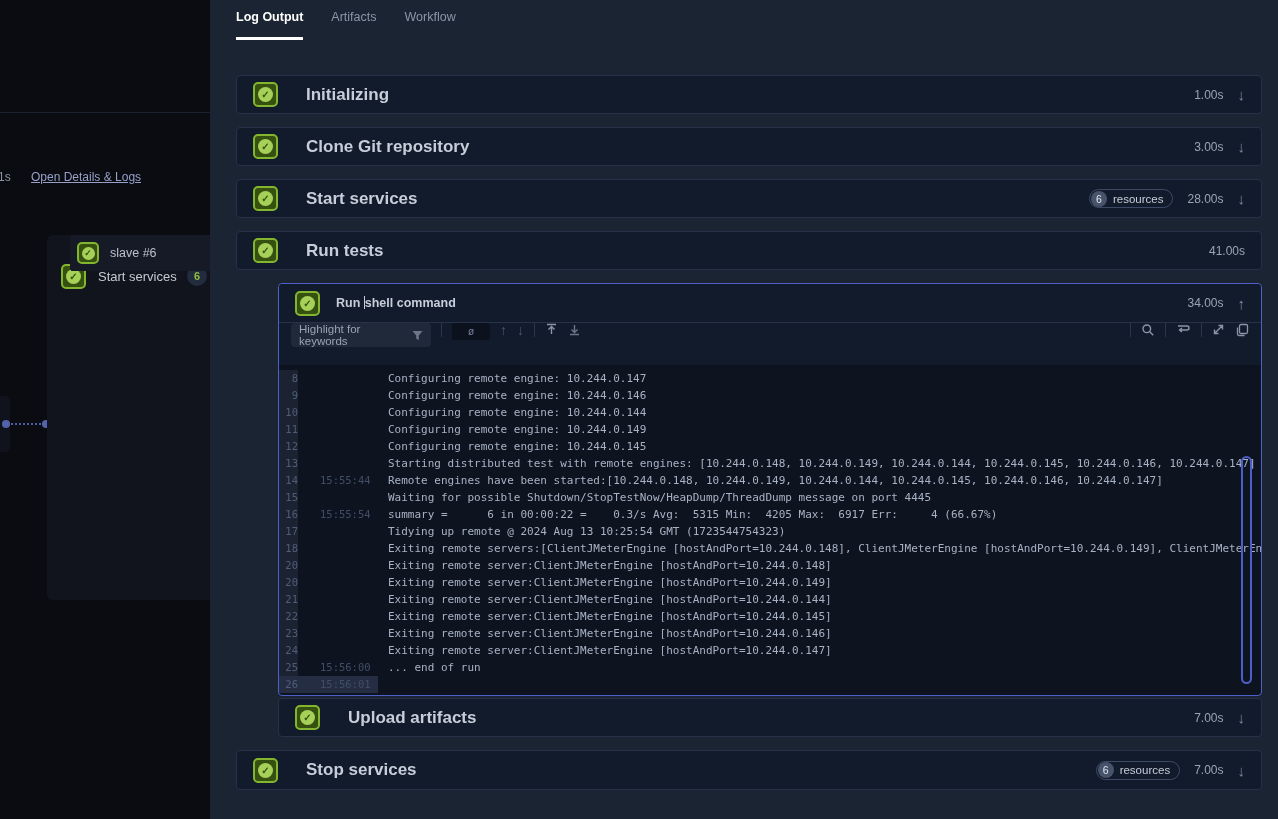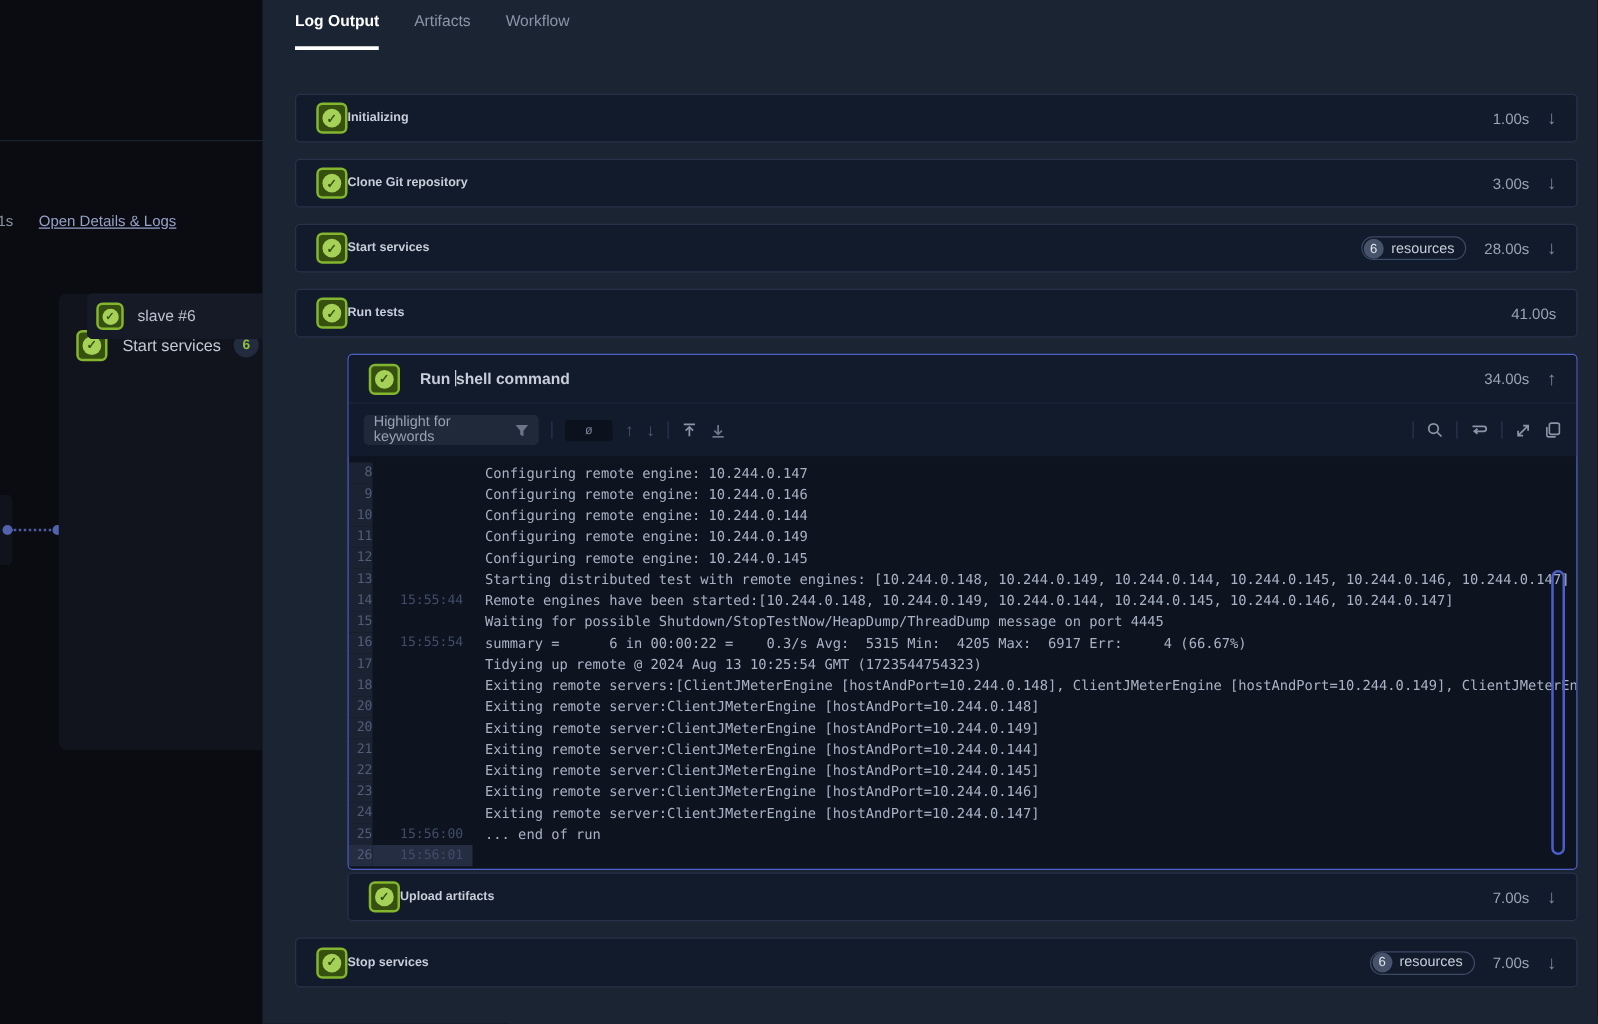--- a/index.html
+++ b/index.html
@@ -36,39 +36,39 @@
 
   
   .main { position:absolute; left:210px; top:0; width:1068px; height:819px; background:#1a2433; }
   .tabbar { position:absolute; left:26px; top:0; display:flex; gap:28px; }
   .tab { font-size:12.5px; color:#8b95a7; padding:10px 0 13px 0; cursor:pointer; }
   .tab.active { color:#fff; font-weight:bold; border-bottom:3px solid #fff; }
 
   .rows { position:absolute; left:26px; top:75px; width:1026px; }
   .secrow { height:39px; background:#121b2b; border:1px solid #27324a; border-radius:4px;
             display:flex; align-items:center; padding:0 16px; margin-bottom:13px; }
-  .secrow .label { font-size:10px; font-weight:bold; color:#c7cdd9; margin-left:0; }
+  .secrow .label { font-size:17px; font-weight:bold; color:#c7cdd9; margin-left:28px; }
   .right-group { margin-left:auto; display:flex; align-items:center; gap:14px; }
   .duration { font-size:12px; color:#9aa4b5; }
   .arrow { font-size:15px; color:#7e8a9e; cursor:pointer; line-height:1; }
   .res-badge { display:flex; align-items:center; border:1px solid #3c4a66; border-radius:10px;
                height:19px; padding:0 9px 0 1px; gap:6px; }
   .res-badge .cnt { width:16px; height:16px; border-radius:50%; background:#47536b; color:#e2e6ec;
                     font-size:10.5px; display:flex; align-items:center; justify-content:center; }
   .res-badge .lbl { font-size:11.5px; color:#c7cdd9; }
 
   .nested { margin-left:42px; }
 
   
   .shell { border:1px solid #4e5fc7; border-radius:4px; background:#0d1420; margin-bottom:2px; position:relative; }
   .shell-header { height:39px; background:#121b2b; border-bottom:1px solid #27324a; border-radius:4px 4px 0 0;
                   display:flex; align-items:center; padding:0 16px; }
   .shell-header .label { font-size:12.5px; font-weight:bold; color:#c7cdd9; margin-left:16px; }
   .caret { display:inline-block; width:1px; height:13px; background:#c7cdd9; vertical-align:-2px; }
-  .toolbar { height:42px; background:#121b2b; display:flex; align-items:center; padding:0 12px; gap:10px; }
+  .toolbar { height:42px; background:#121b2b; display:flex; align-items:flex-start; padding:0 12px; gap:10px; }
   .hl-input { width:140px; height:24px; background:#1f2939; border:none; border-radius:4px;
               display:flex; align-items:center; padding:0 8px; gap:8px; }
   .hl-input span { font-size:11.5px; color:#98a2b3; flex:1; }
   .tsep { width:1px; height:14px; background:#2a3550; }
   .match-counter { min-width:38px; height:17px; background:#0b111d; border-radius:3px; color:#7a8498;
                    font-size:10px; display:flex; align-items:center; justify-content:center; }
   .tbtn { color:#6b7689; font-size:14px; line-height:1; cursor:pointer; background:none; border:none;
           display:flex; align-items:center; }
   .tbtn.dim { color:#4d586e; }
   .toolbar .spacer { flex:1; }

